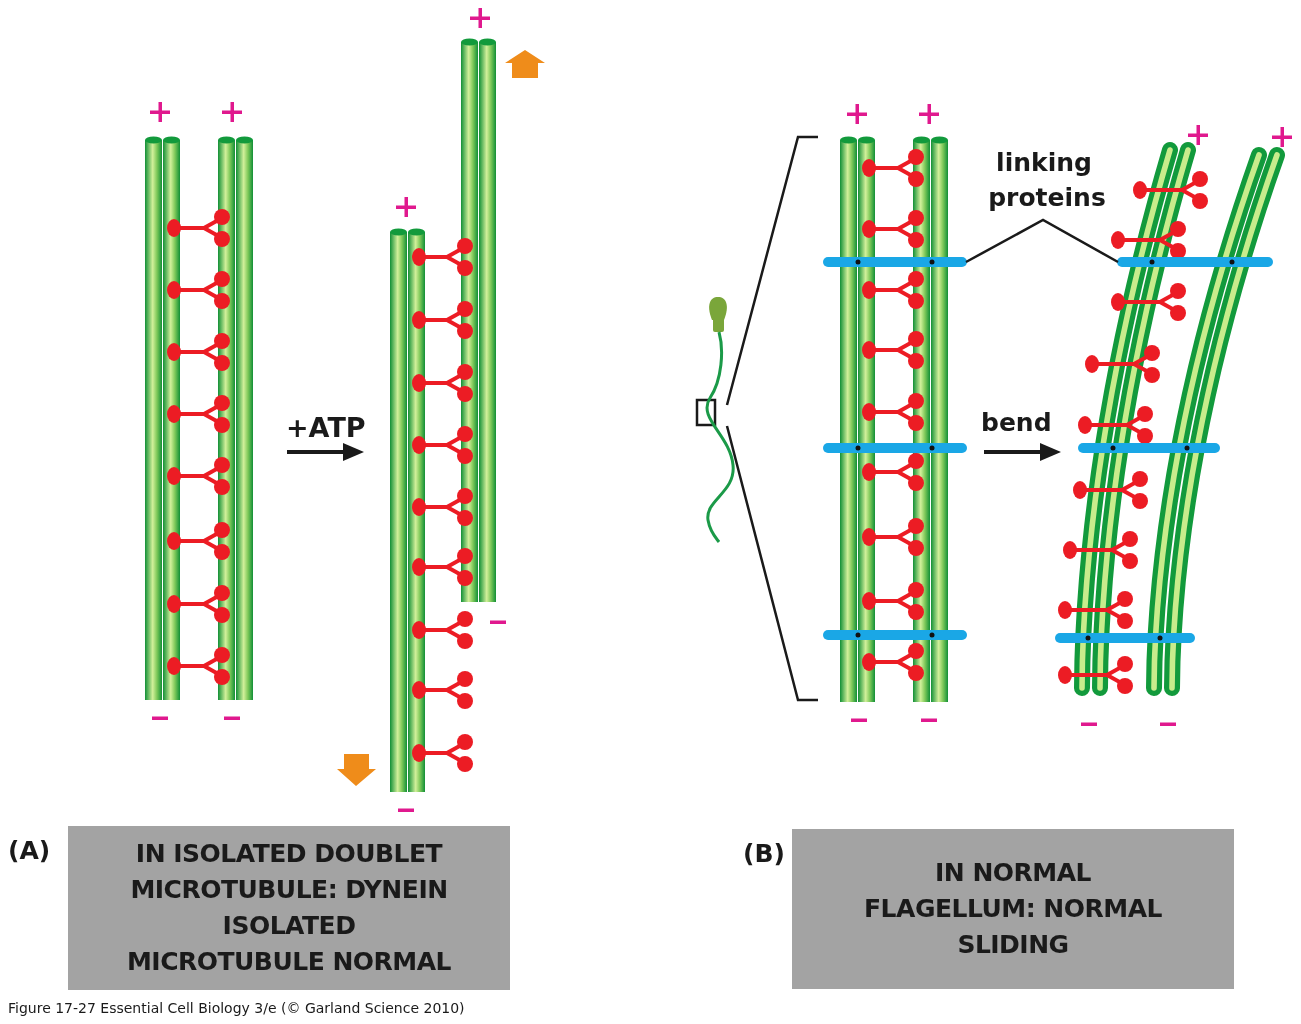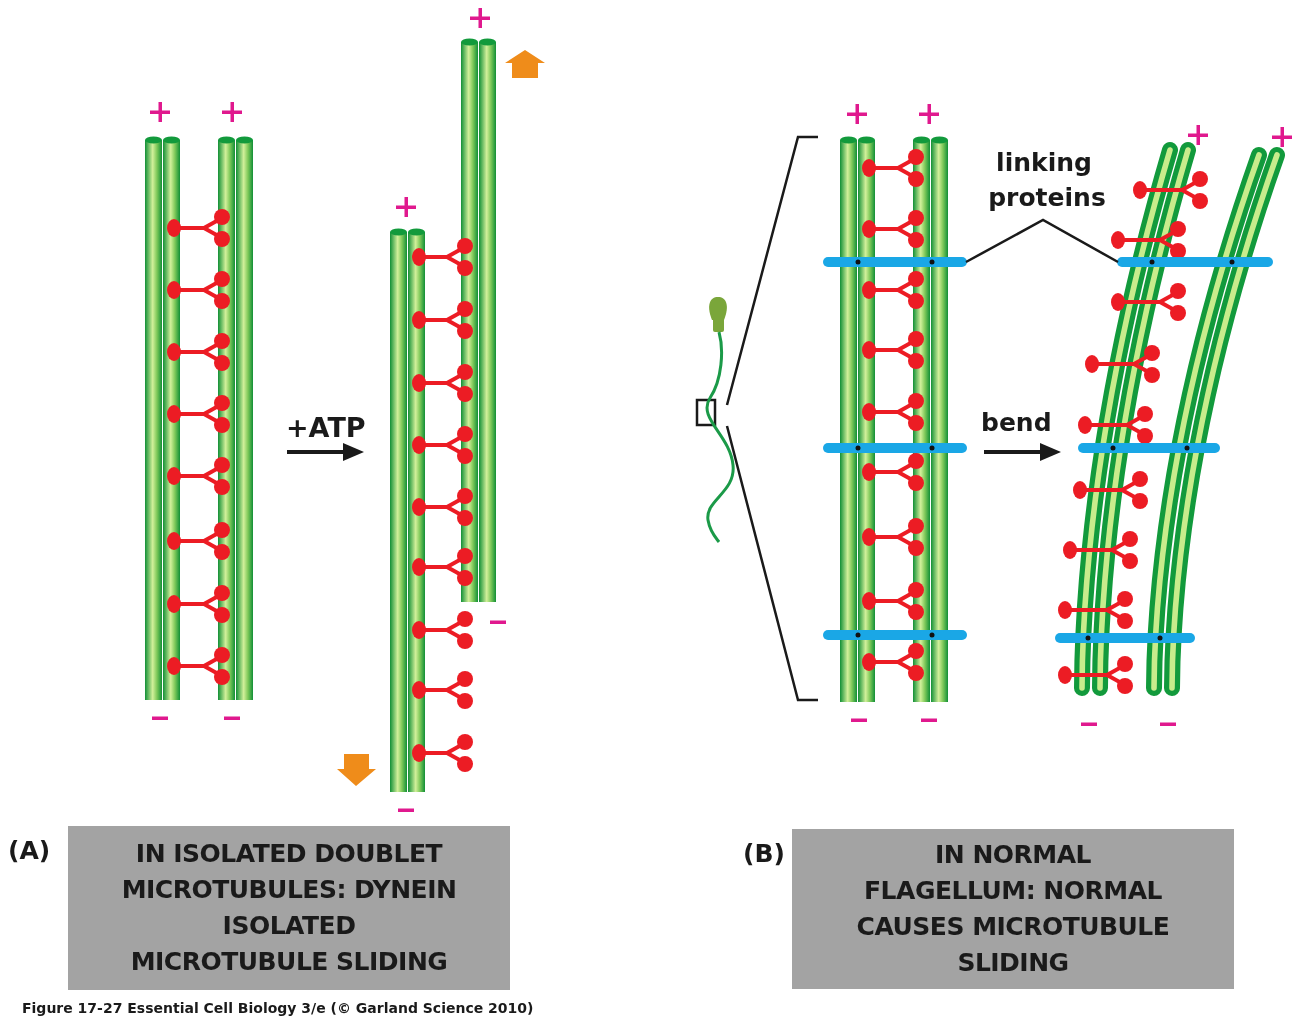--- a/index.html
+++ b/index.html
@@ -2,21 +2,21 @@
 <html><head>
 <meta charset="utf-8">
 <style>
   html,body{margin:0;padding:0;background:#fff;}
   body{width:1301px;height:1024px;position:relative;overflow:hidden;font-family:"DejaVu Sans",sans-serif;}
   #fig{position:absolute;left:0;top:0;}
   .lbl{font-family:"DejaVu Sans",sans-serif;font-weight:bold;fill:#1a1a1a;}
   .panel-letter{position:absolute;font-weight:bold;font-size:25px;color:#1a1a1a;}
   .caption-box{position:absolute;background:#a3a3a3;display:flex;flex-direction:column;align-items:center;justify-content:center;text-align:right;}
   .caption-box span{display:block;font-weight:bold;font-size:25px;line-height:36px;color:#1a1a1a;letter-spacing:-0.5px;}
-  .credit{position:absolute;left:22px;top:1000px;font-weight:bold;font-size:14px;color:#1a1a1a;}
+  .credit{position:absolute;left:8px;top:1000px;font-weight:normal;font-size:14px;color:#1a1a1a;}
 </style>
 </head>
 <body>
 
 <svg id="fig" width="1301" height="1024">
   <defs>
     <linearGradient id="tube" x1="0" x2="1" y1="0" y2="0">
       <stop offset="0" stop-color="#118f36"></stop>
       <stop offset="0.45" stop-color="#d2f09a"></stop>
       <stop offset="0.7" stop-color="#7fc95a"></stop>
@@ -416,26 +416,25 @@
     <polygon points="525,50 545,63 538,63 538,78 512,78 512,63 505,63" fill="#ef8c1a"></polygon>
   </g>
   <g>
     <polygon points="344,754 369,754 369,769 376,769 356,786 337,769 344,769" fill="#ef8c1a"></polygon>
   </g>
 </svg>
 
 <div class="panel-letter" style="left:8px;top:836px;">(A)</div>
 <div class="caption-box" style="left:68px;top:826px;width:442px;height:164px;">
   <span>IN ISOLATED DOUBLET</span>
-  <span>MICROTUBULES: DYNEIN</span>
+  <span>MICROTUBULE: DYNEIN</span>
   <span>ISOLATED</span>
-  <span>MICROTUBULE SLIDING</span>
+  <span>MICROTUBULE NORMAL</span>
 </div>
 
 <div class="panel-letter" style="left:743px;top:839px;">(B)</div>
 <div class="caption-box" style="left:792px;top:829px;width:442px;height:160px;">
   <span>IN NORMAL</span>
   <span>FLAGELLUM: NORMAL</span>
-  <span>CAUSES MICROTUBULE</span>
   <span>SLIDING</span>
 </div>
 
 <div class="credit">Figure 17-27  Essential Cell Biology 3/e (© Garland Science 2010)</div>
 
 </body></html>

